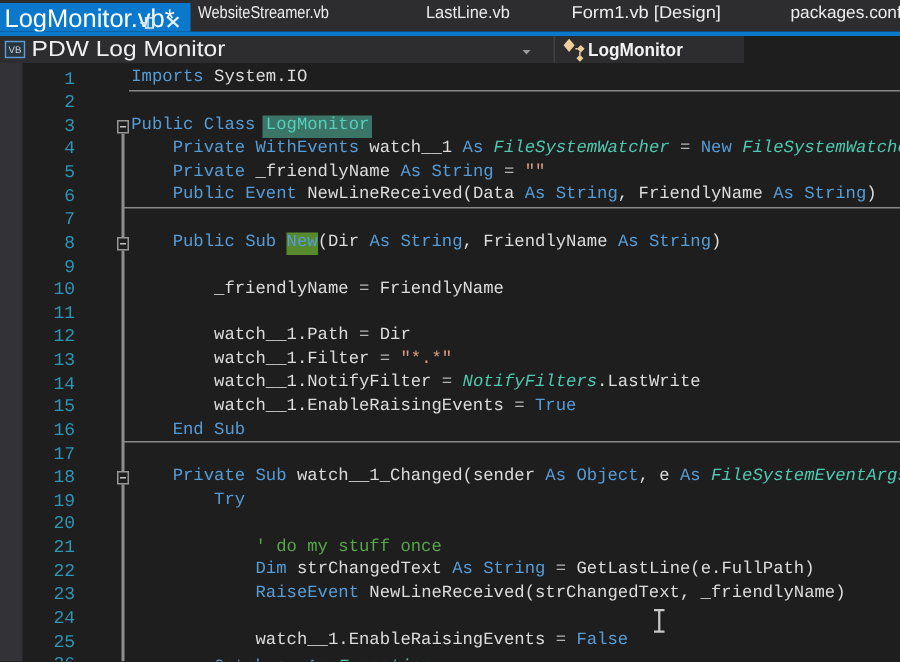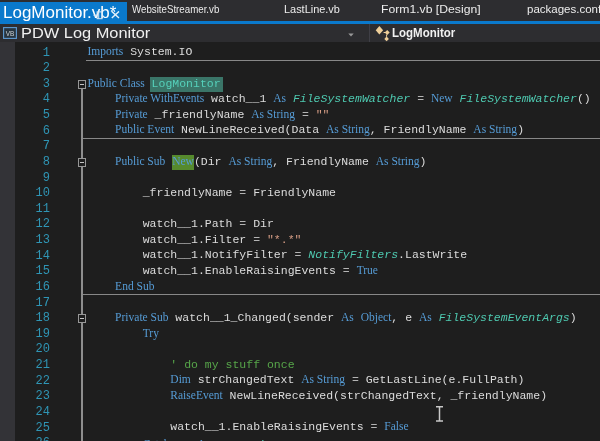--- a/index.html
+++ b/index.html
@@ -6,28 +6,28 @@
   body{width:600px;height:441px;position:relative;overflow:hidden;background:#1e1e1e;
        font-family:"Liberation Sans",sans-serif;}
   .abs{position:absolute;}
   
   #tabbar{left:0;top:0;width:600px;height:21px;background:#2d2d30;}
   #activetab{left:0;top:2px;width:127px;height:19px;background:#0a79cc;}
   #activetab .lbl{position:absolute;left:3px;top:1px;color:#ffffff;font-size:17px;white-space:nowrap;transform-origin:0 0;}
   .tablbl{position:absolute;top:2.5px;color:#ececec;font-size:11.5px;white-space:nowrap;transform-origin:0 0;}
   #bluestrip{left:0;top:20.5px;width:600px;height:3px;background:#0a79cc;}
   
-  #navbar{left:0;top:24px;width:600px;height:18px;background:#2d2d30;text-align:right;}
+  #navbar{left:0;top:24px;width:496px;height:18px;background:#2d2d30;text-align:right;}
   
   #editor{left:0;top:42px;width:600px;height:399px;background:#1e1e1e;}
   #lstrip{left:0;top:0;width:15px;height:399px;background:#333337;}
   .mono{font-family:"Liberation Mono",monospace;font-size:11.5px;line-height:15.625px;white-space:pre;}
   #nums{left:0;top:3.6px;width:50px;text-align:right;color:#2f95b5;font-size:12px;}
   #code{left:87.5px;top:2.3px;color:#dcdcdc;}
-  .k{color:#569cd6;font-family:Liberation Serif, serif;}
+  .k{color:#569cd6;}
   .t{color:#4ec9b0;font-style:italic;}
   .s{color:#d69d85;}
   .c{color:#57a64a;}
   .o{color:#b4b4b4;}
   .hlt{background:#3a7568;color:#55d0ba;padding:0 2px 2px;margin:0 -2px;}
   .hlg{background:#568a2d;padding:0 0 2px;}
   .sep{position:absolute;height:1px;background:#888888;}
   #guide{left:81.4px;top:47px;width:1.2px;height:352px;background:#8e8e8e;}
   .fbox{position:absolute;left:77.6px;width:6.8px;height:7px;border:1px solid #979797;background:#1e1e1e;}
   .fbox:after{content:"";position:absolute;left:1.1px;top:2.9px;width:4.5px;height:1.1px;background:#c4c4c4;}

